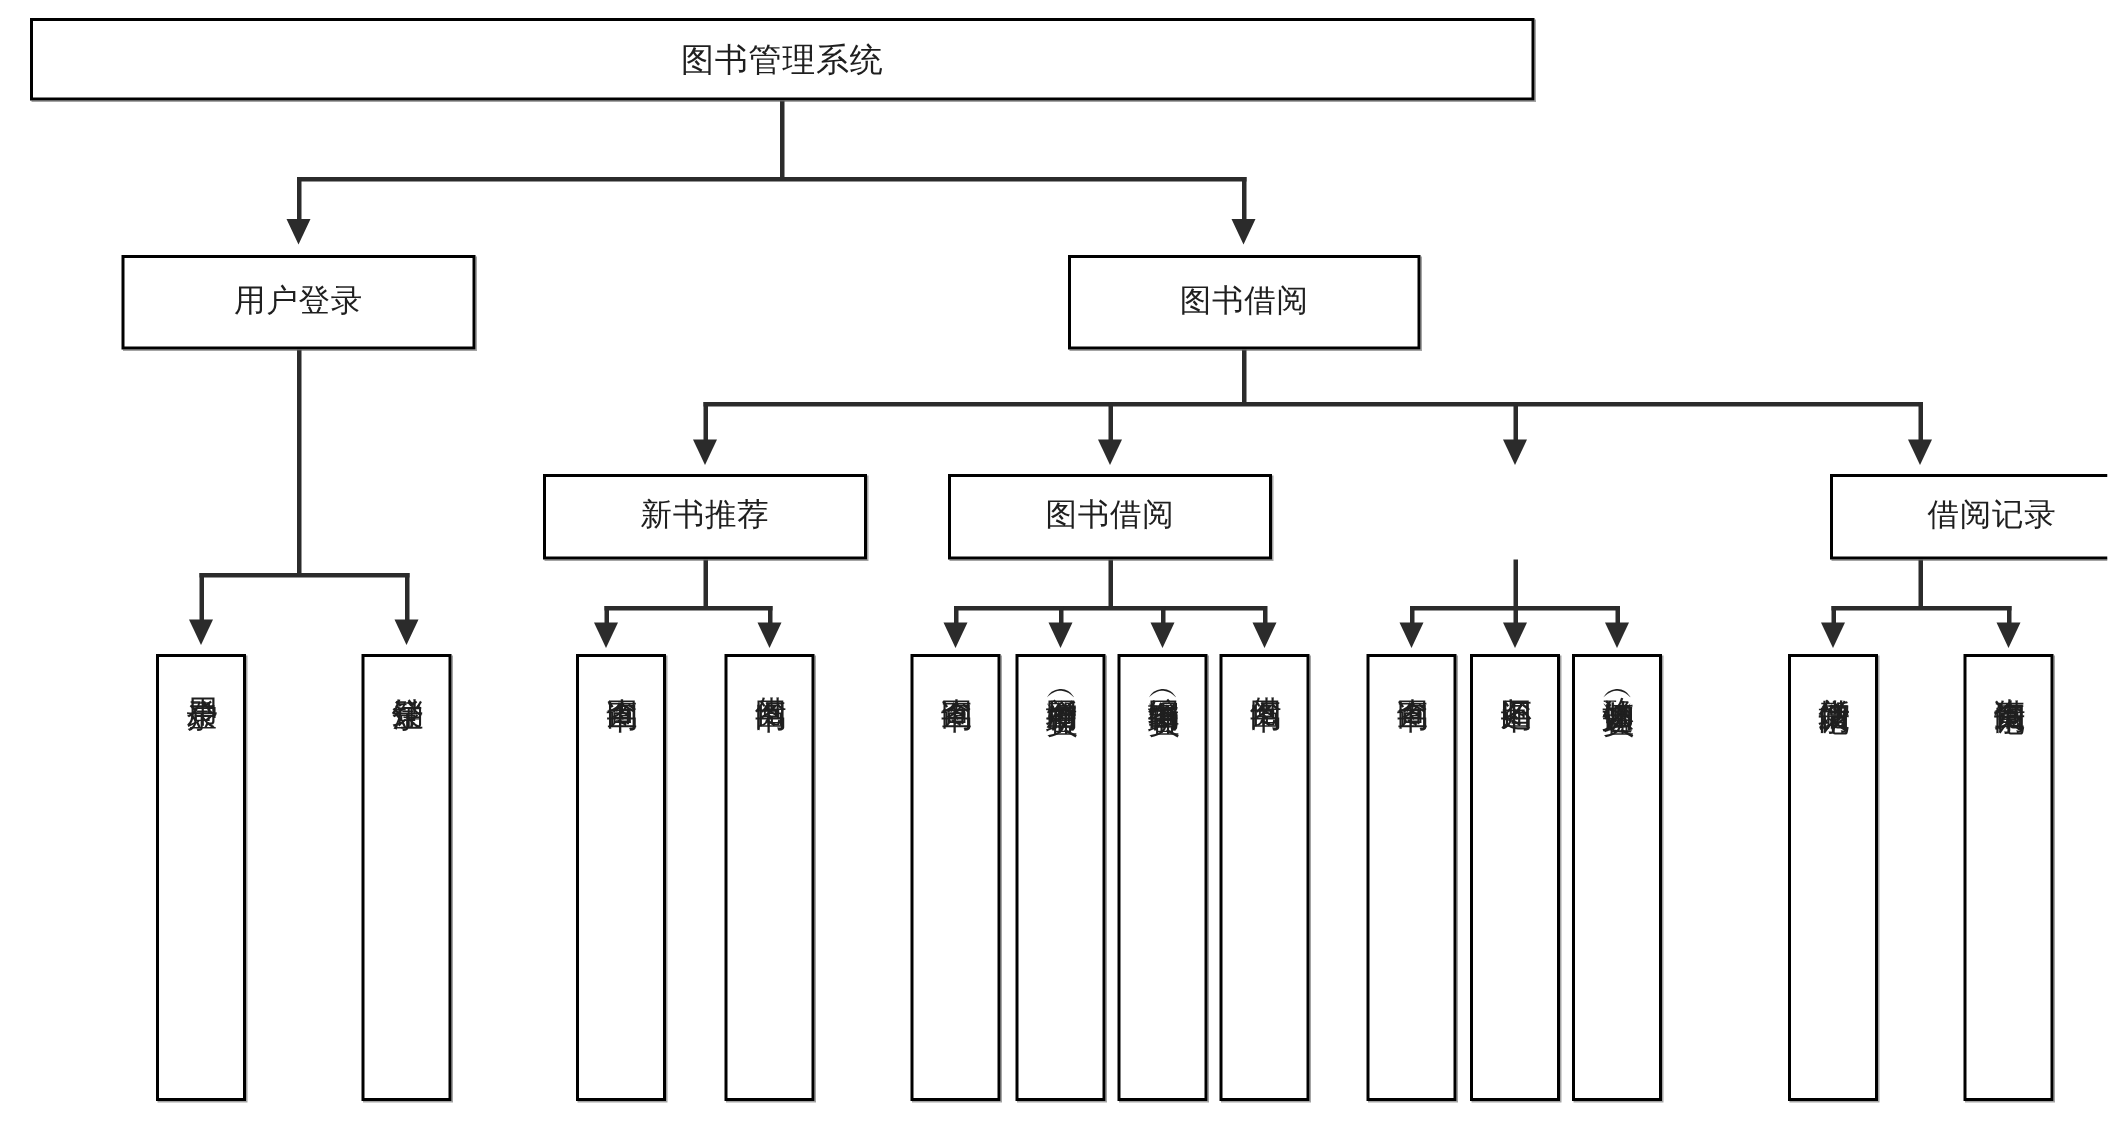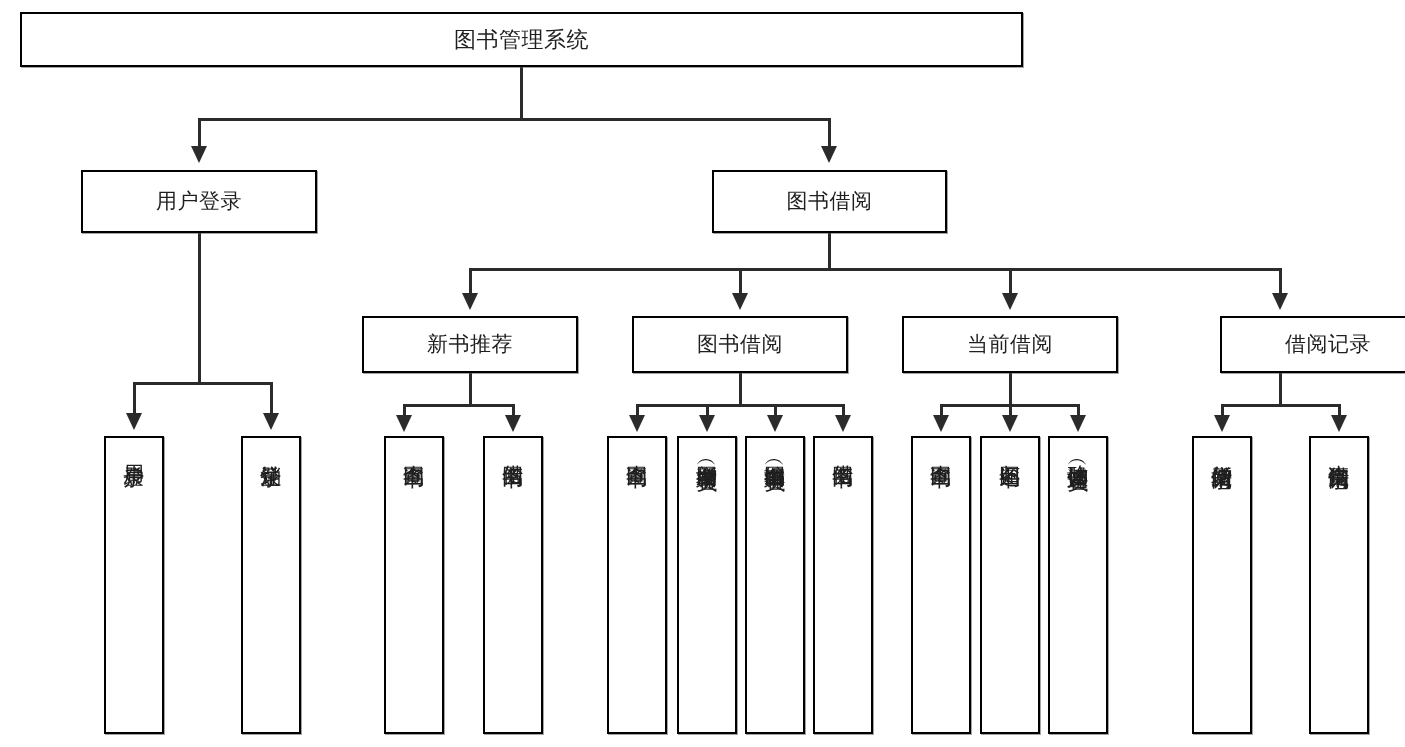--- a/index.html
+++ b/index.html
@@ -117,23 +117,20 @@
   <div class="arrow" style="left:1002px; top:293px;"></div>
   <div class="edge v" style="left:1279px; top:268px; width:3px; height:28px;"></div>
   <div class="arrow" style="left:1272px; top:293px;"></div>
 
   <div class="node" style="left:362px; top:316px; width:216px; height:57px;">
     <span class="label">新书推荐</span>
   </div>
   <div class="node" style="left:632px; top:316px; width:216px; height:57px;">
     <span class="label">图书借阅</span>
   </div>
-  <div class="node" style="left:902px; top:316px; width:216px; height:57px;">
-    <span class="label">当前借阅</span>
-  </div>
   <div class="node" style="left:1172px; top:316px; width:216px; height:57px;margin-left:48px;">
     <span class="label">借阅记录</span>
   </div>
 
   <div class="edge v" style="left:469px; top:373px; width:3px; height:33px;"></div>
   <div class="edge h" style="left:403px; top:404px; width:112px; height:3px;"></div>
   <div class="edge v" style="left:403px; top:404px; width:3px; height:14px;"></div>
   <div class="arrow" style="left:396px; top:415px;"></div>
   <div class="edge v" style="left:512px; top:404px; width:3px; height:14px;"></div>
   <div class="arrow" style="left:505px; top:415px;"></div>

